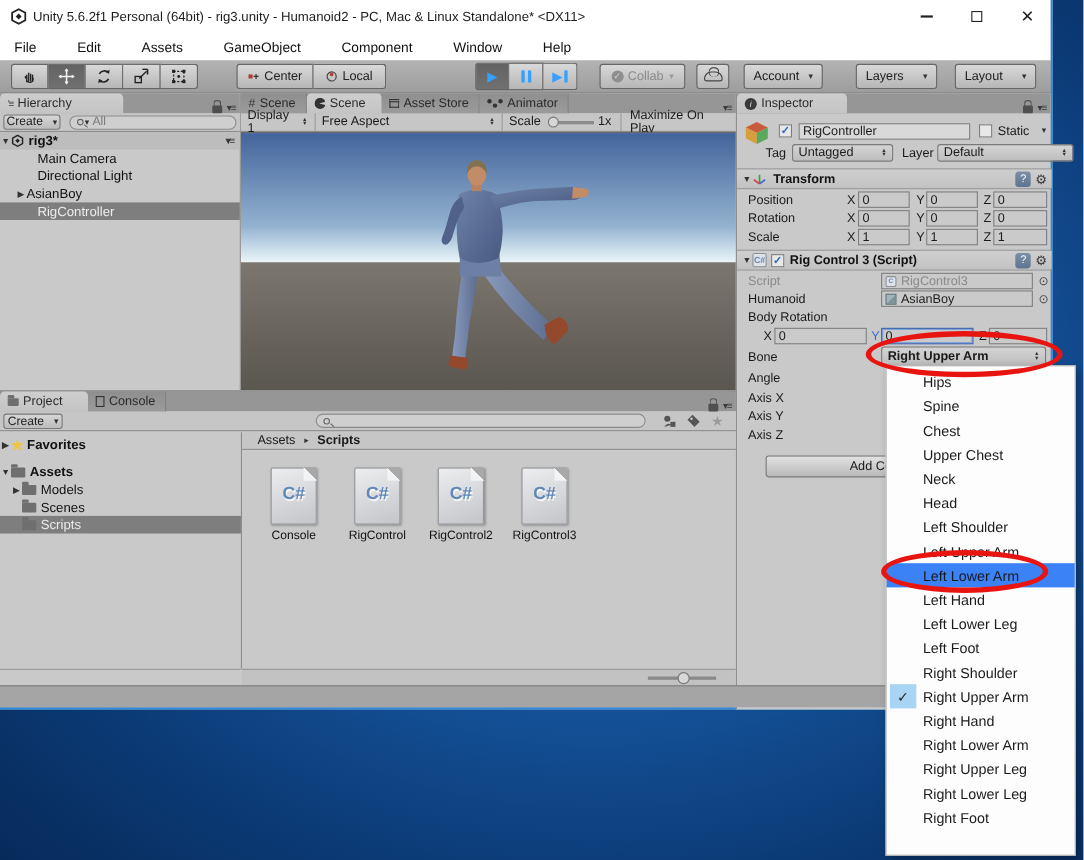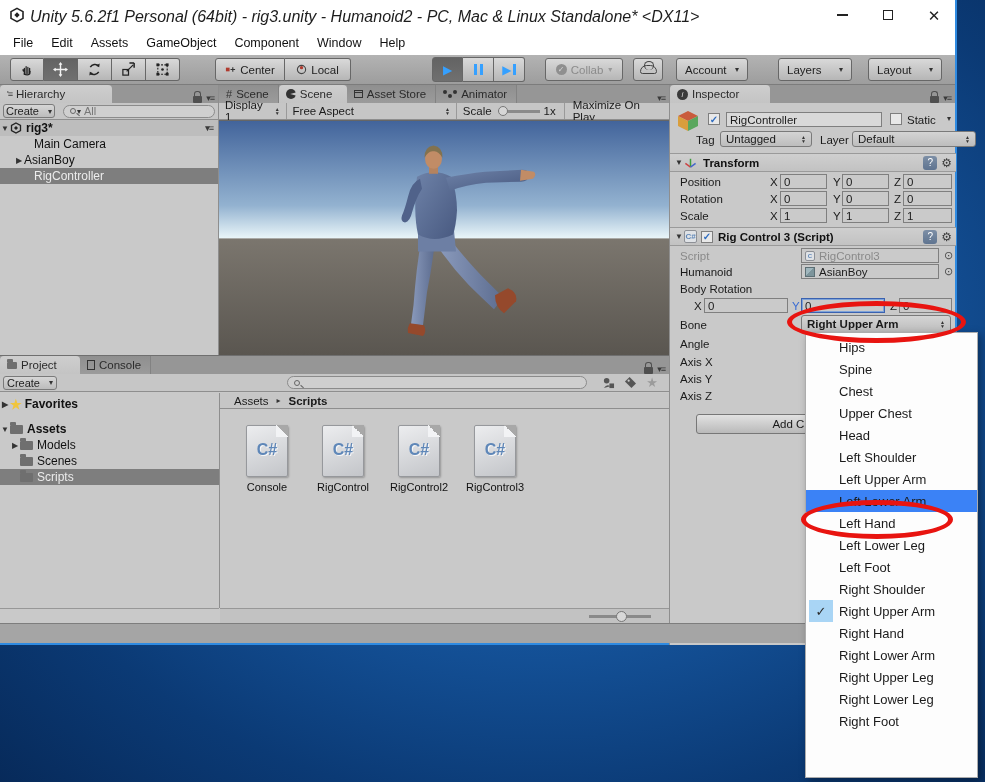--- a/index.html
+++ b/index.html
@@ -6,26 +6,26 @@
   html,body { width:985px; height:782px; overflow:hidden; }
   body { font-family:"Liberation Sans", sans-serif; font-size:11.5px; color:#1a1a1a; }
   .ab { position:absolute; }
   .screen { position:relative; width:985px; height:782px;
     background:radial-gradient(ellipse at 55% 45%, #2273c4 0%, #15549c 45%, #0b3a75 75%, #072a5a 100%); }
 
   
   .uwin { left:0; top:0; width:957px; height:645px; background:#a8a8a8;
     border-right:2px solid #2f8be2; border-bottom:2px solid #2f8be2; }
   .titlebar { left:0; top:0; width:955px; height:30px; background:#ffffff; }
-  .title-text { left:30px; top:8px; font-size:16px; color:#1d1d1d; white-space:nowrap;font-style:italic; }
+  .title-text { left:30px; top:8px; font-size:12px; color:#1d1d1d; white-space:nowrap; }
   .wbtn { top:0; width:42px; height:30px; display:flex; align-items:center; justify-content:center; color:#222; }
   .icon-min { width:11px; height:1.5px; background:#222; display:inline-block; }
   .icon-max { width:10px; height:10px; border:1.5px solid #222; display:inline-block; }
   .icon-close { font-size:15px; line-height:1; }
-  .menubar { left:0; top:30px; width:955px; height:25px; background:#ffffff; display:flex; align-items:center; padding-left:4px; }
+  .menubar { left:0; top:30px; width:955px; height:25px; background:#ffffff; display:flex; align-items:center; padding-left:4px;gap:19px; }
   .menu-item { padding:4px 9px; font-size:12.5px; color:#111; }
 
   
   .toolbar { left:0; top:55px; width:955px; height:30px; background:linear-gradient(#b3b3b3,#9d9d9d); border-bottom:1px solid #7c7c7c; }
   .tbtn { height:23px; background:linear-gradient(#d9d9d9,#b6b6b6); border:1px solid #676767; display:flex; align-items:center; justify-content:center; font-size:11.5px; color:#222; }
   .tbtn.pressed { background:linear-gradient(#636363,#707070); color:#f2f2f2; }
   .grp { display:flex; }
   .grp .tbtn + .tbtn { border-left:none; }
   .grp .tbtn:first-child { border-radius:3px 0 0 3px; }
   .grp .tbtn:last-child { border-radius:0 3px 3px 0; }
@@ -251,20 +251,23 @@
         <span class="tri">▼</span>
         <svg width="12" height="12" viewBox="0 0 24 24" style="margin-right:4px">
             <path d="M12 2 L21 7 V17 L12 22 L3 17 V7 Z" fill="none" stroke="#222" stroke-width="2.6"></path>
             <path d="M12 8 L16 12 L12 16 L8 12 Z" fill="#222"></path>
           </svg>
         <span>rig3*</span>
         <span class="pmenu" style="margin-left:auto;padding-right:5px">▾≡</span>
       </div>
       <div class="trow" style="padding-left:34px">
           <span>Main Camera</span>
+        </div>
+      <div class="trow" style="padding-left:34px">
+          <span>Directional Light</span>
         </div>
       <div class="trow">
         <span class="tri" style="margin-left:14px">▶</span>
         <span>AsianBoy</span>
       </div>
       <div class="trow sel" style="padding-left:34px">
           <span>RigController</span>
         </div>
     </div>
 
@@ -632,20 +635,24 @@
       <div class="dd-row">
         <span class="dd-chk"></span>
         <span class="dd-txt">Chest</span>
       </div>
       <div class="dd-row">
         <span class="dd-chk"></span>
         <span class="dd-txt">Upper Chest</span>
       </div>
       <div class="dd-row">
         <span class="dd-chk"></span>
+        <span class="dd-txt">Neck</span>
+      </div>
+      <div class="dd-row">
+        <span class="dd-chk"></span>
         <span class="dd-txt">Head</span>
       </div>
       <div class="dd-row">
         <span class="dd-chk"></span>
         <span class="dd-txt">Left Shoulder</span>
       </div>
       <div class="dd-row">
         <span class="dd-chk"></span>
         <span class="dd-txt">Left Upper Arm</span>
       </div>

